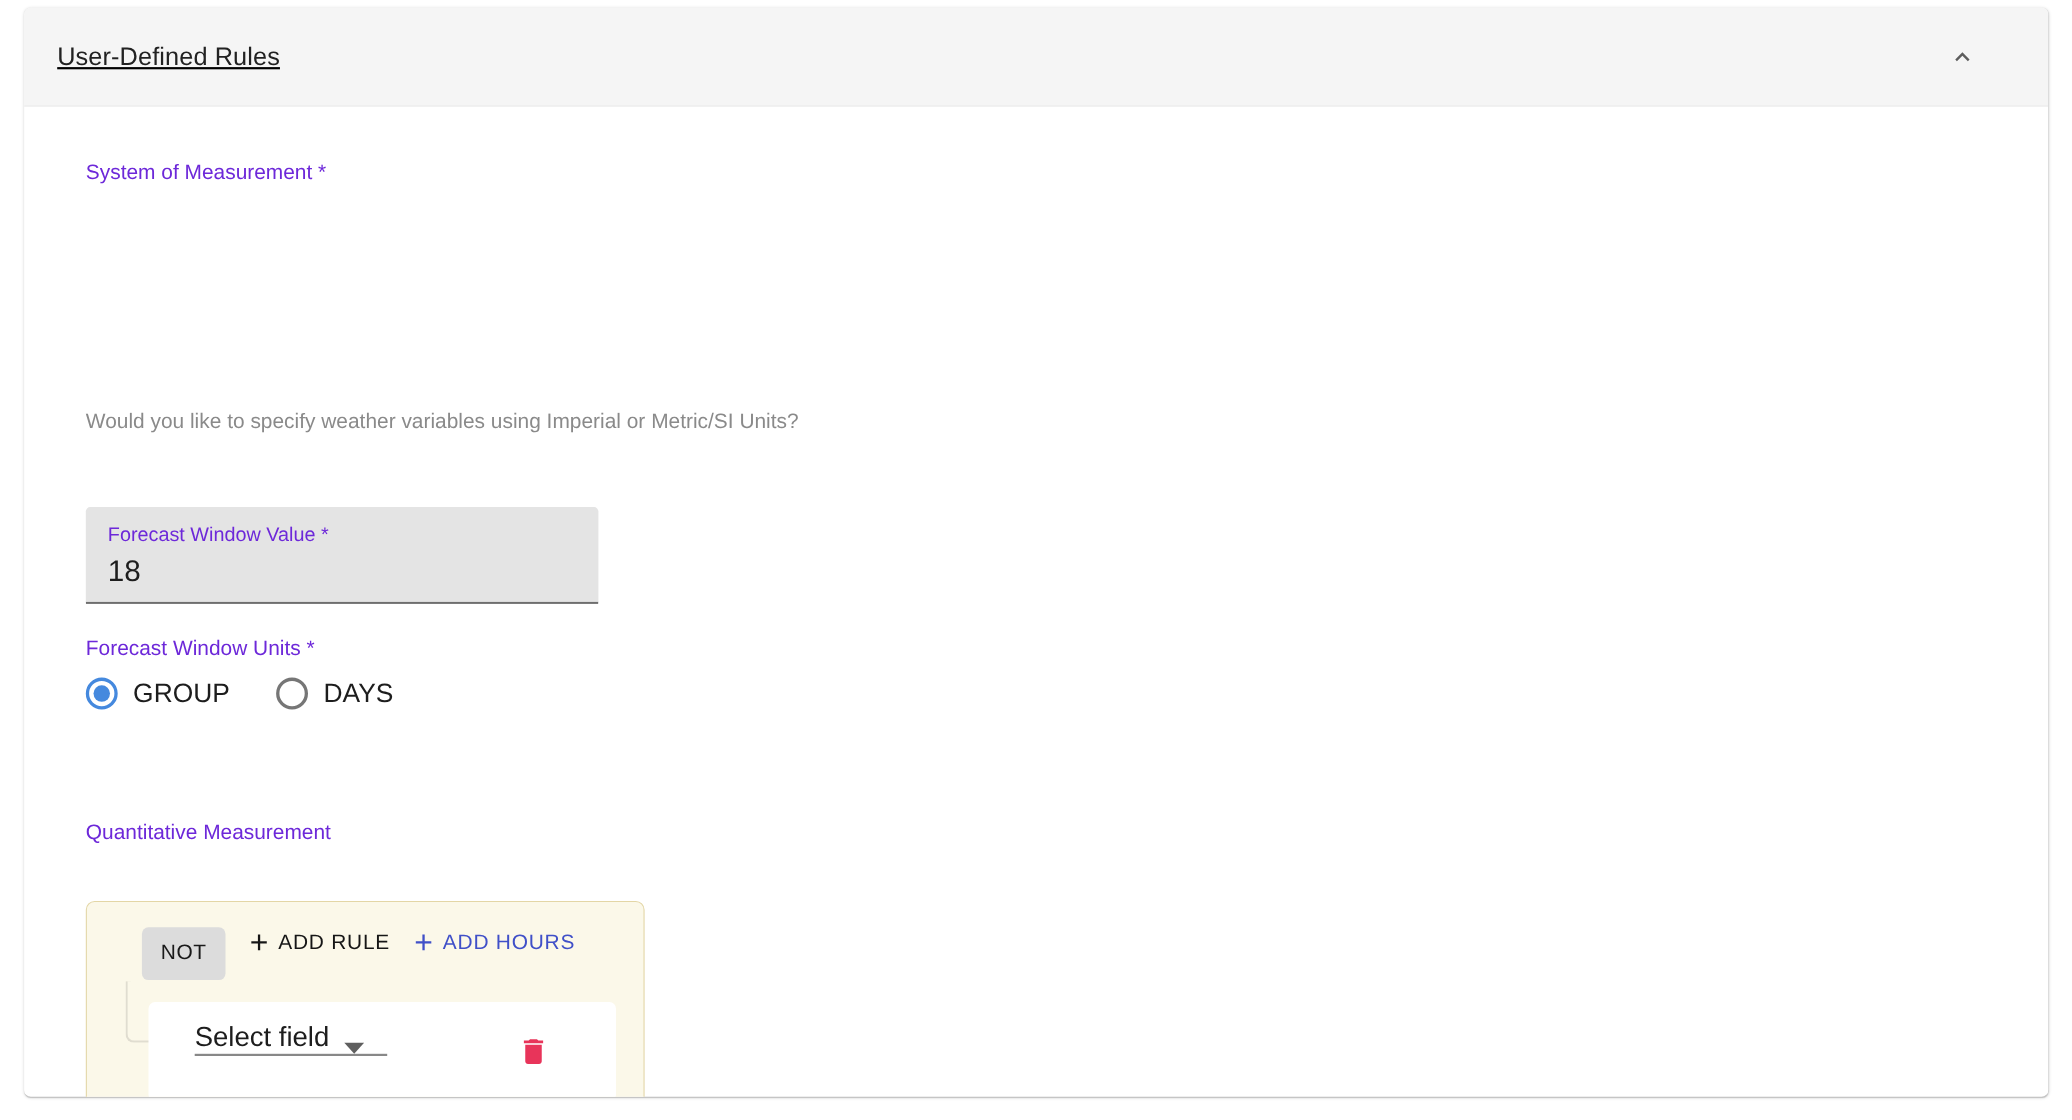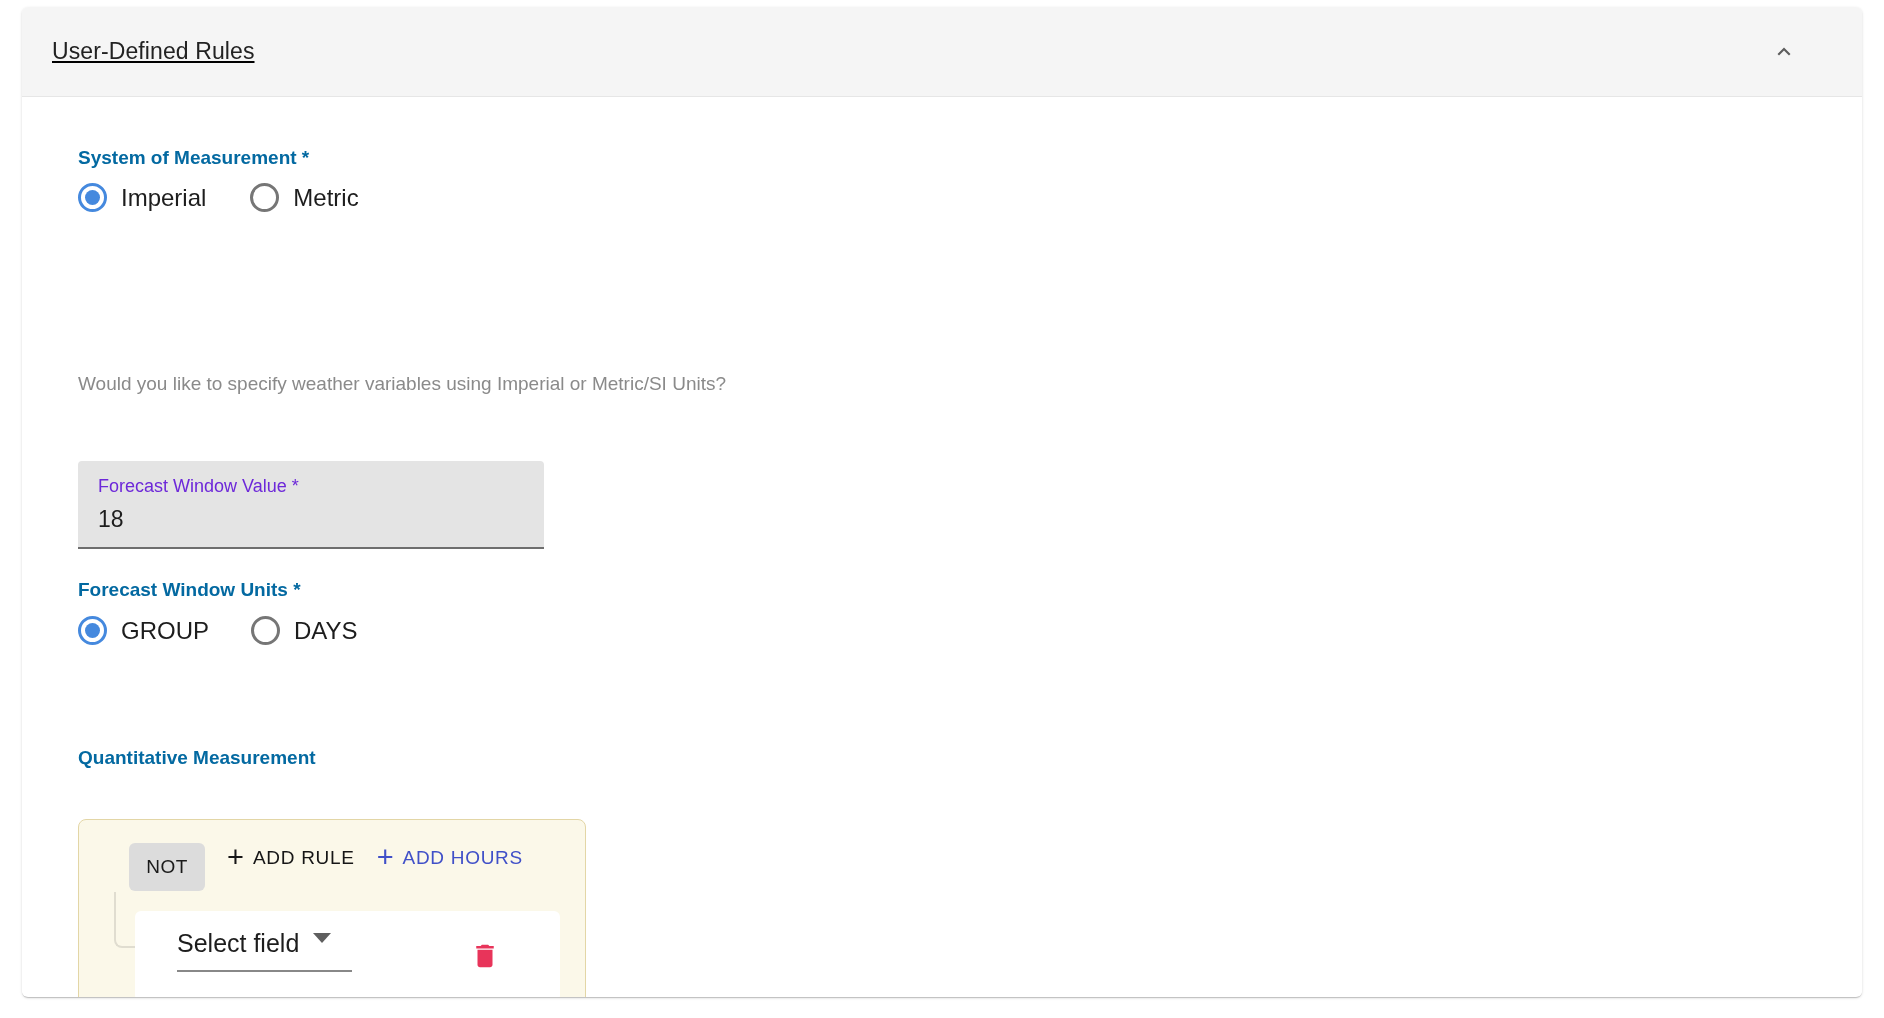--- a/index.html
+++ b/index.html
@@ -64,22 +64,22 @@
   
   .panel-body {
     position: relative;
     padding: 0;
     height: 898px;
     background: #ffffff;
   }
 
   .field-label {
     font-size: 19px;
-    color: #0369a1;
-    font-weight: 700;
+    color: #6d28d9;
+    font-weight: 400;
   }
 
   .radio-row {
     display: flex;
     align-items: center;
   }
   .radio-item {
     display: flex;
     align-items: center;
     cursor: pointer;
@@ -134,21 +134,21 @@
     box-sizing: border-box;
     padding: 12px 18px 0 20px;
     cursor: text;
   }
   .filled-label {
     font-size: 18px;
     color: #6d28d9;
     line-height: 26px;
   }
   .filled-value {
-    font-size: 23px;
+    font-size: 27px;
     color: #1d1d1d;
     line-height: 38px;
     margin-top: 1px;
   }
 
   
   .qb-box {
     position: absolute;
     left: 56px;
     top: 722px;
@@ -229,23 +229,23 @@
     background: #ffffff;
     border-radius: 6px;
     box-sizing: border-box;
   }
   .select-field {
     position: absolute;
     left: 42px;
     top: 18px;
     width: 175px;
     border-bottom: 2px solid #888888;
-    padding-bottom: 12px;
-    display: flex;
-    align-items: flex-start;
+    padding-bottom: 0;
+    display: flex;
+    align-items: flex-end;
     cursor: pointer;
   }
   .select-value {
     font-size: 25px;
     color: #1d1d1d;
   }
   .caret {
     width: 0;
     height: 0;
     border-left: 9px solid transparent;
@@ -279,30 +279,20 @@
       </svg>
     </span>
   </div>
 
   <div class="panel-body">
 
     <div style="position:absolute; left:56px; top:50px;">
       <div class="field-label">System of Measurement *</div>
     </div>
 
-    <div class="radio-row" style="position:absolute; left:56px; top:86px;">
-      <label class="radio-item">
-        <span class="radio-mark on"></span>
-        <span class="radio-text">Imperial</span>
-      </label>
-      <label class="radio-item" style="margin-left:44px;">
-        <span class="radio-mark off"></span>
-        <span class="radio-text">Metric</span>
-      </label>
-    </div>
 
     <div class="helper-text" style="position:absolute; left:56px; top:276px;">Would you like to specify weather variables using Imperial or Metric/SI Units?</div>
 
     <div class="filled-field">
       <div class="filled-label">Forecast Window Value *</div>
       <div class="filled-value">18</div>
     </div>
 
     <div class="field-label" style="position:absolute; left:56px; top:482px;">Forecast Window Units *</div>
 

